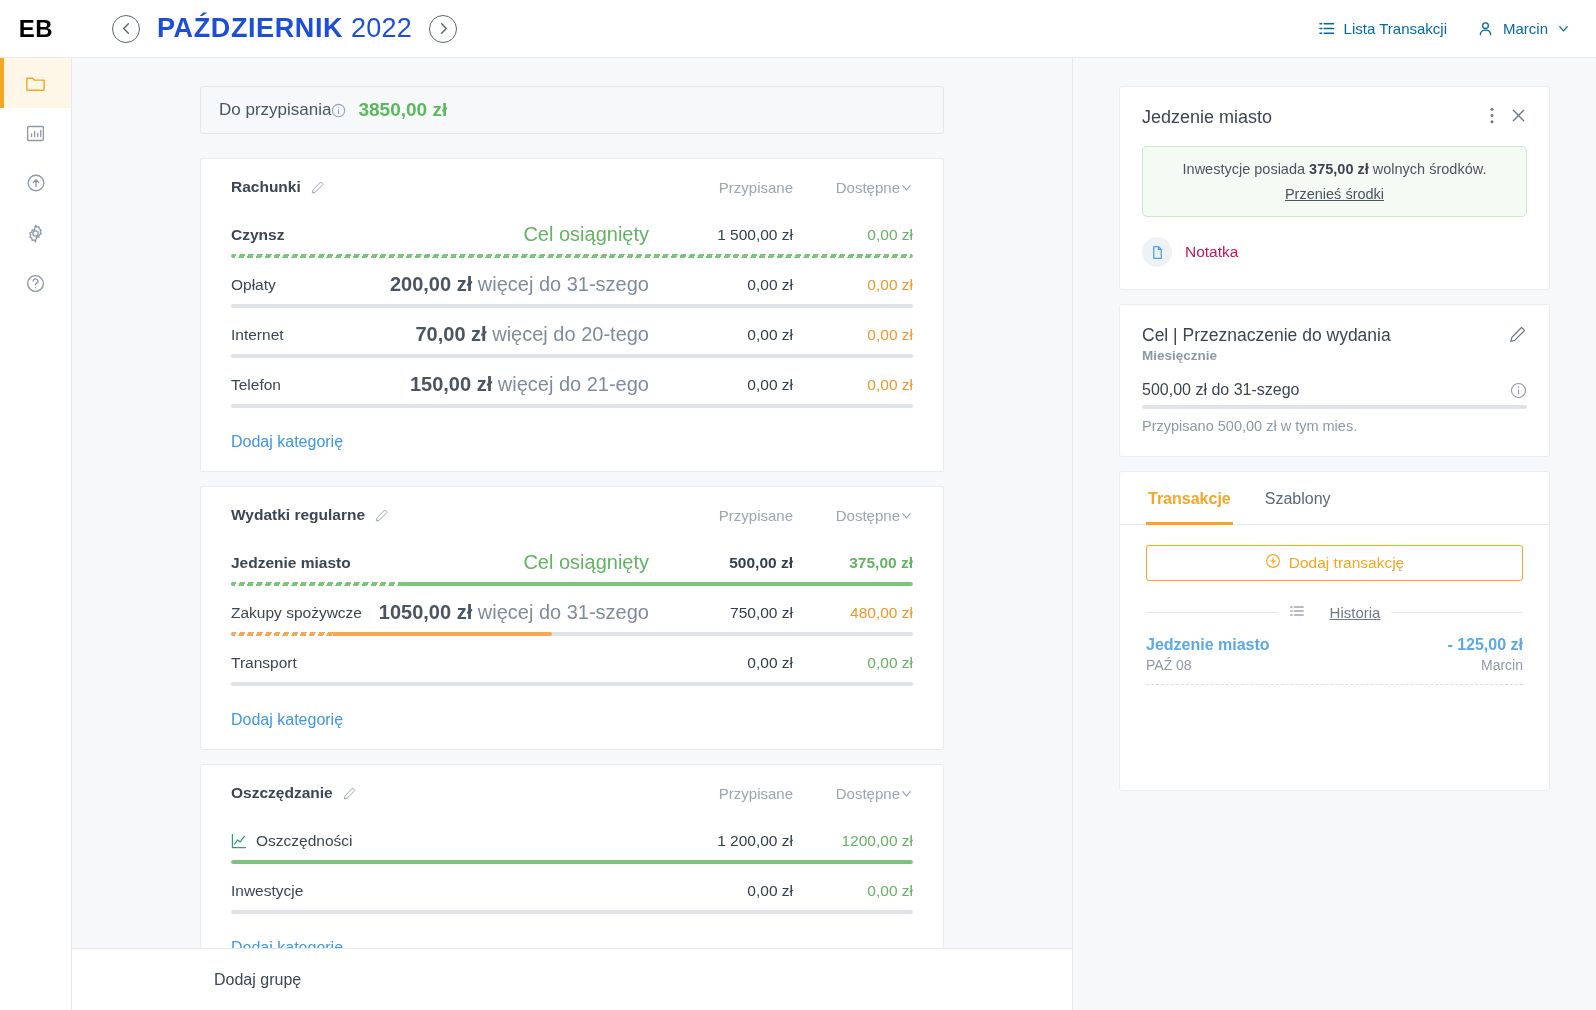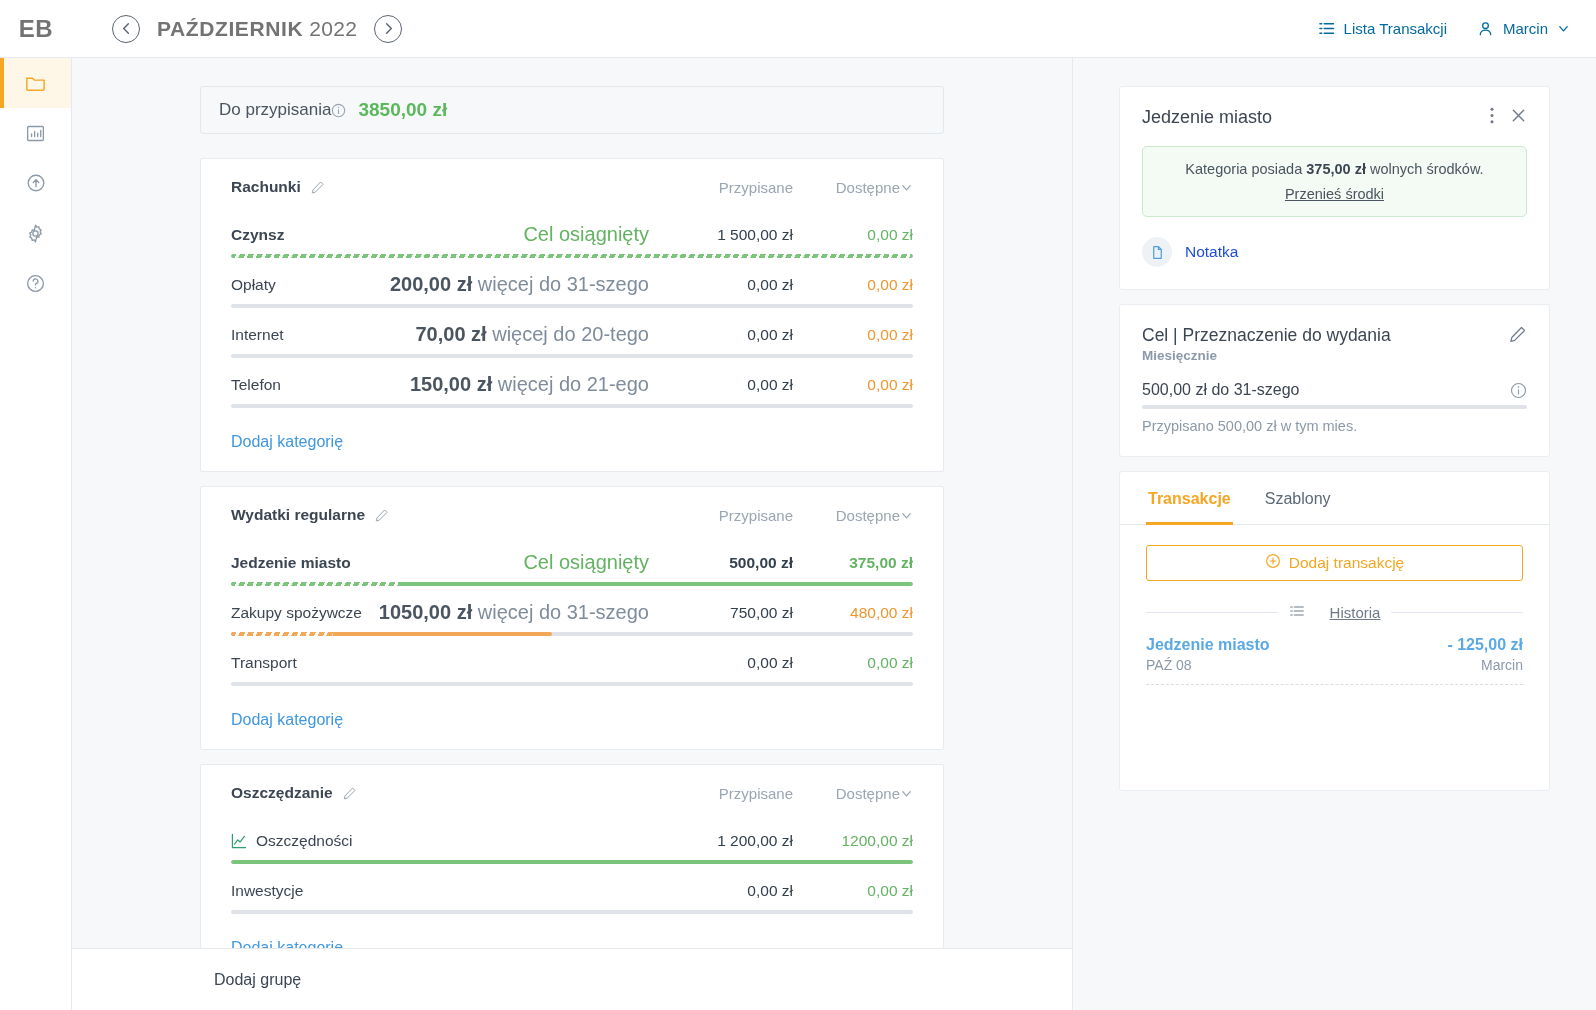--- a/index.html
+++ b/index.html
@@ -16,34 +16,34 @@
   .topbar {
     height: 58px; flex: 0 0 58px;
     display: flex; align-items: center;
     background: #ffffff;
     border-bottom: 1px solid #e6eaee;
     position: relative; z-index: 30;
   }
   .logo {
     width: 72px; height: 57px;
     display: flex; align-items: center; justify-content: center;
-    color: #737373; font-size: 24px; font-weight: 700; letter-spacing: .5px;
+    color: #000000; font-size: 24px; font-weight: 700; letter-spacing: .5px;
   }
   .month-nav {
     display: flex; align-items: center; gap: 17px;
     margin-left: 40px;
   }
   .circ-btn {
     width: 28px; height: 28px; border-radius: 50%;
     border: 1.6px solid #5a6470;
     display: flex; align-items: center; justify-content: center;
     color: #5a6470; cursor: pointer; background: none;
   }
   .circ-btn svg { display: block; }
-  .month-label { font-size: 21px; color: #737373; letter-spacing: .3px; }
+  .month-label { font-size: 27px; color: #1d4ed8; letter-spacing: .3px; }
   .month-label .mname { font-weight: 700; letter-spacing: .6px; }
   .month-label .myear { font-weight: 400; }
 
   .topbar-right {
     margin-left: auto; display: flex; align-items: center; gap: 30px;
     padding-right: 26px; color: #0369a1; font-size: 15px;
   }
   .tb-item { display: flex; align-items: center; gap: 9px; cursor: pointer; }
   .tb-item svg { display: block; }
 
@@ -182,21 +182,21 @@
     color: #4a5560; text-decoration: underline; cursor: pointer;
   }
   .note-row {
     display: flex; align-items: center; gap: 13px;
     padding: 20px 22px 22px 22px;
   }
   .note-ico {
     width: 30px; height: 30px; border-radius: 50%; background: #eef2f6;
     display: flex; align-items: center; justify-content: center; color: #4d9de0;
   }
-  .note-label { font-size: 15.5px; color: #1d4ed8; }
+  .note-label { font-size: 15.5px; color: #be185d; }
 
   .goal-card { padding: 20px 22px 22px 22px; }
   .goal-top { display: flex; align-items: flex-start; }
   .goal-title { font-size: 17.5px; color: #3c4653; }
   .goal-sub { font-size: 13.5px; color: #8c99a8; font-weight: 700; margin-top: 2px; }
   .goal-pencil { margin-left: auto; color: #6e7a88; cursor: pointer; display: flex; }
   .goal-amt-row { display: flex; align-items: center; margin-top: 18px; }
   .goal-amt { font-size: 16px; color: #3c4653; }
   .goal-info { margin-left: auto; color: #8c99a8; display: flex; cursor: pointer; }
   .goal-bar { margin-top: 6px; height: 4px; background: #dfe3e8; border-radius: 2px; position: relative; overflow: hidden; }
@@ -553,21 +553,21 @@
             <span class="icon-btn">
               <svg width="17" height="17" viewBox="0 0 18 18" fill="none" stroke="currentColor" stroke-width="1.5" stroke-linecap="round">
                 <path d="M3.5 3.5 L14.5 14.5 M14.5 3.5 L3.5 14.5"></path>
               </svg>
             </span>
           </div>
         </div>
 
         <div class="notice">
           <div class="notice-text">
-            <span>Kategoria posiada </span><b>375,00 zł</b><span> wolnych środków.</span>
+            <span>Inwestycje posiada </span><b>375,00 zł</b><span> wolnych środków.</span>
           </div>
           <span class="notice-link">Przenieś środki</span>
         </div>
 
         <div class="note-row">
           <span class="note-ico">
             <svg width="15" height="15" viewBox="0 0 16 16" fill="none" stroke="currentColor" stroke-width="1.3" stroke-linejoin="round">
               <path d="M4 1.8h5l3 3v9.4H4z"></path>
                 <path d="M9 1.8v3h3"></path>
             </svg>

